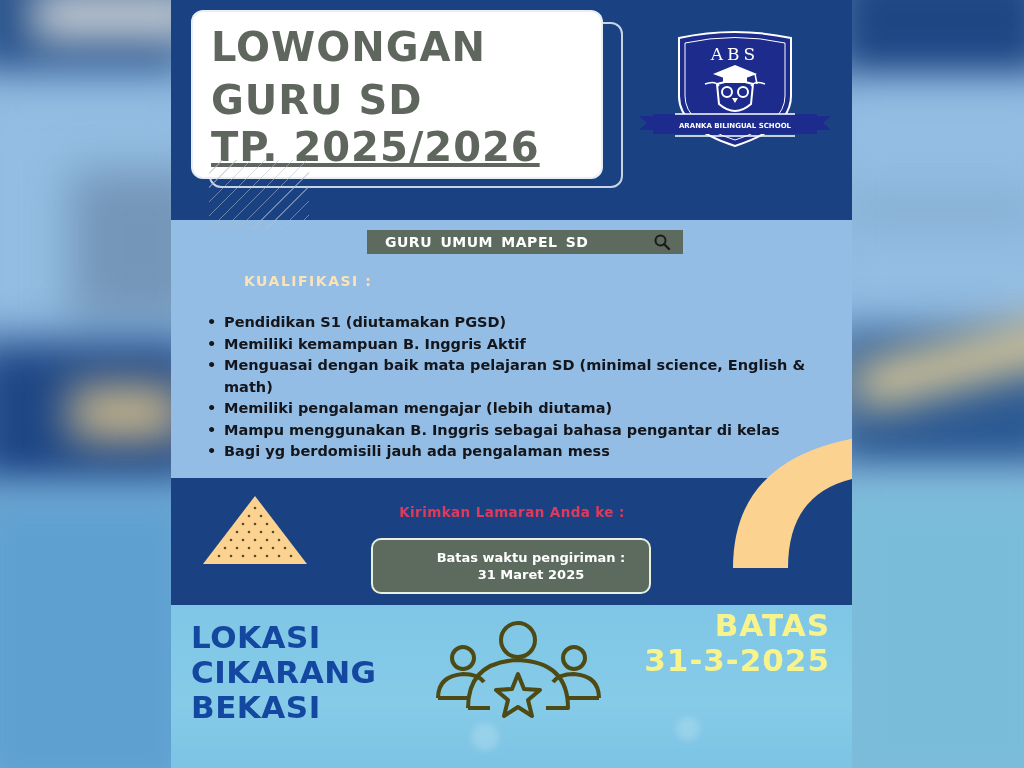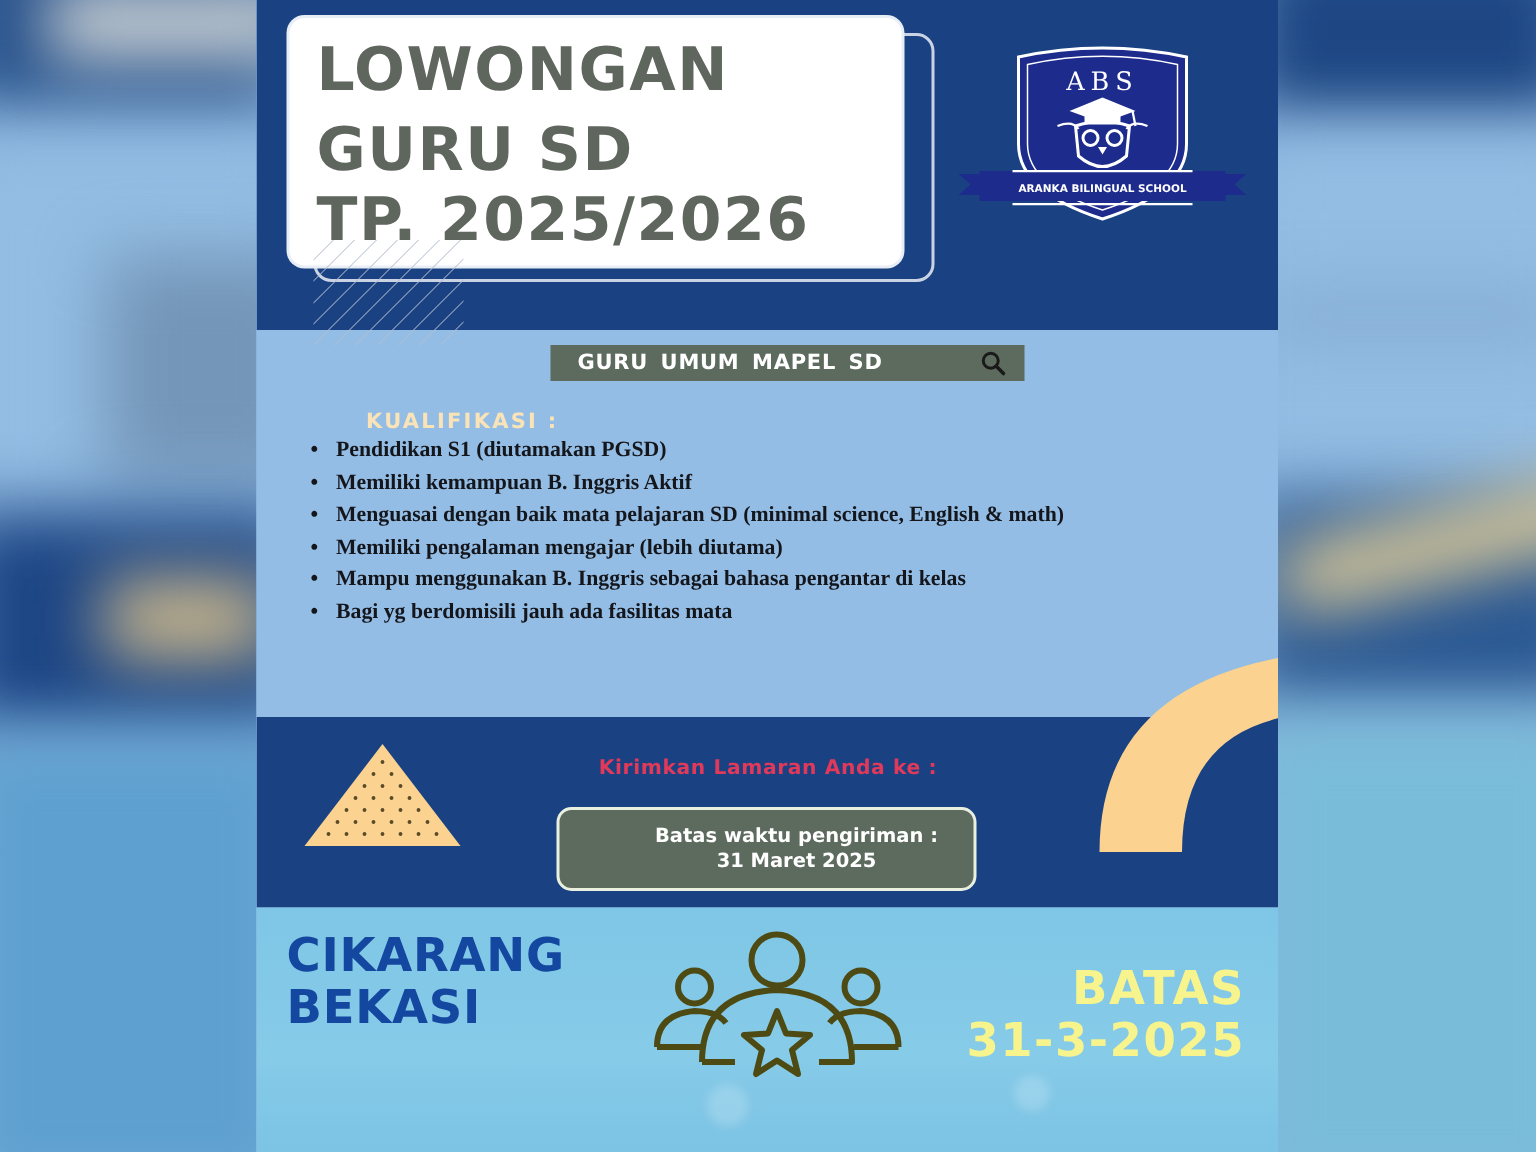--- a/index.html
+++ b/index.html
@@ -49,21 +49,21 @@
       position: absolute; left: 196px; top: 230px; width: 316px; height: 24px;
       background: #5d6b5e; display: flex; align-items: center; justify-content: space-between;
       padding: 0 12px 0 18px; box-sizing: border-box; text-align: center;
     }
     .searchbar .label { color: #ffffff; font-weight: bold; font-size: 14px; letter-spacing: 0.5px; word-spacing: 3px; }
     
     .qual-title {
       position: absolute; left: 73px; top: 273px; font-weight: bold; font-size: 14px;
       color: #fbe3b8; letter-spacing: 1.5px;
     }
-    .qual-list { position: absolute; left: 36px; top: 290px; width: 620px; margin: 0; padding: 0; list-style: none; font-family: Liberation Serif, serif; }
+    .qual-list { position: absolute; left: 36px; top: 312px; width: 620px; margin: 0; padding: 0; list-style: none; }
     .qual-list li {
       position: relative; padding-left: 17px; font-weight: bold; font-size: 14.5px; line-height: 21.5px;
       color: #14161c;
     }
     .qual-list li::before { content: "•"; position: absolute; left: 0; top: 0; }
     
     .triangle { position: absolute; left: 30px; top: 494px; width: 108px; height: 72px; }
     .arc { position: absolute; left: 545px; top: 430px; width: 140px; height: 140px; }
     .send-label {
       position: absolute; left: 208px; top: 504px; width: 266px; text-align: center;
@@ -77,21 +77,21 @@
     .deadline-box {
       position: absolute; left: 200px; top: 538px; width: 280px; height: 56px; box-sizing: border-box;
       background: #5d6b5e; border: 2px solid #e9f0e0; border-radius: 10px;
       display: flex; flex-direction: column; align-items: center; justify-content: center;
     }
     .deadline-box span { color: #ffffff; font-weight: bold; font-size: 13px; line-height: 17px; padding-left: 40px; }
     
     .loc { position: absolute; left: 20px; top: 620px; }
     .loc div { font-weight: bold; font-size: 31px; line-height: 35px; color: #1447a0; letter-spacing: 0.5px; }
     .people { position: absolute; left: 255px; top: 618px; width: 185px; height: 105px; }
-    .deadline-big { position: absolute; right: 22px; top: 642px; text-align: right; }
+    .deadline-big { position: absolute; right: 22px; top: 608px; text-align: right; }
     .deadline-big div { font-weight: bold; font-size: 31px; line-height: 35px; color: #f7f48d; letter-spacing: 1px; }
     .bokeh { position: absolute; border-radius: 50%; background: rgba(255,255,255,0.18); filter: blur(3px); }
   </style>
 </head>
 <body>
 
 <div class="side left">
   <div class="blob" style="left:-30px;top:-40px;width:220px;height:110px;background:#1e4a86;"></div>
   <div class="blob" style="left:30px;top:-10px;width:170px;height:50px;background:#d2d7d8;"></div>
   <div class="blob" style="left:-30px;top:100px;width:230px;height:420px;background:#93bde3;"></div>
@@ -115,21 +115,21 @@
   <div class="band-dark"></div>
   <div class="band-bottom">
     <div class="bokeh" style="left:300px;top:118px;width:28px;height:28px;"></div>
     <div class="bokeh" style="left:505px;top:112px;width:24px;height:24px;"></div>
   </div>
 
   <div class="title-shadow"></div>
   <div class="title-card">
     <div class="title-line" style="top:12px;">LOWONGAN</div>
     <div class="title-line" style="top:65px;">GURU SD</div>
-    <div class="title-line" style="top:112px;">TP. 2025/2026</div>
+    <div class="title-line" style="top:112px;text-decoration:underline;">TP. 2025/2026</div>
   </div>
   <div class="hatch"></div>
 
   <svg class="logo" viewBox="0 0 200 140">
     <path d="M44 20 Q100 8 156 20 L156 78 Q156 110 100 128 Q44 110 44 78 Z" fill="#1d2b8c" stroke="#ffffff" stroke-width="2"></path>
     <path d="M50 25 Q100 14 150 25 L150 78 Q150 106 100 122 Q50 106 50 78 Z" fill="none" stroke="#ffffff" stroke-width="1"></path>
     <text x="100" y="42" text-anchor="middle" font-family="DejaVu Serif, serif" font-size="17" fill="#ffffff" letter-spacing="4">ABS</text>
 
     <polygon points="78,56 100,47 122,56 100,64" fill="#ffffff"></polygon>
     <rect x="88" y="58" width="24" height="7" fill="#ffffff"></rect>
@@ -158,21 +158,21 @@
     </svg>
   </div>
 
   <div class="qual-title">KUALIFIKASI :</div>
   <ul class="qual-list">
     <li>Pendidikan S1 (diutamakan PGSD)</li>
     <li>Memiliki kemampuan B. Inggris Aktif</li>
     <li>Menguasai dengan baik mata pelajaran SD (minimal science, English &amp; math)</li>
     <li>Memiliki pengalaman mengajar (lebih diutama)</li>
     <li>Mampu menggunakan B. Inggris sebagai bahasa pengantar di kelas</li>
-    <li>Bagi yg berdomisili jauh ada fasilitas mata</li>
+    <li>Bagi yg berdomisili jauh ada pengalaman mess</li>
   </ul>
 
   <svg class="triangle" viewBox="0 0 108 72">
     <polygon points="54,2 106,70 2,70" fill="#fbd28f"></polygon>
     <g fill="#5a4a2a">
       <circle cx="54" cy="14" r="1.3"></circle>
       <circle cx="48" cy="22" r="1.3"></circle>
         <circle cx="60" cy="22" r="1.3"></circle>
       <circle cx="42" cy="30" r="1.3"></circle>
         <circle cx="54" cy="30" r="1.3"></circle>
@@ -205,20 +205,21 @@
     <path d="M17 138 Q17 30 140 8 L140 48 Q72 62 72 138 Z" fill="#fbd28f"></path>
   </svg>
 
   <div class="send-label">Kirimkan Lamaran Anda ke :</div>
   <div class="deadline-box">
     <span>Batas waktu pengiriman :</span>
     <span>31 Maret 2025</span>
   </div>
 
   <div class="loc">
+    <div>LOKASI</div>
     <div>CIKARANG</div>
     <div>BEKASI</div>
   </div>
 
   <svg class="people" viewBox="0 0 185 105">
     <g fill="none" stroke="#4d4a14" stroke-width="4" stroke-linejoin="round">
       <circle cx="92" cy="22" r="17"></circle>
       <circle cx="37" cy="40" r="11"></circle>
       <circle cx="148" cy="40" r="11"></circle>
       <path d="M12 80 Q12 58 37 56 Q52 56 58 64"></path>

